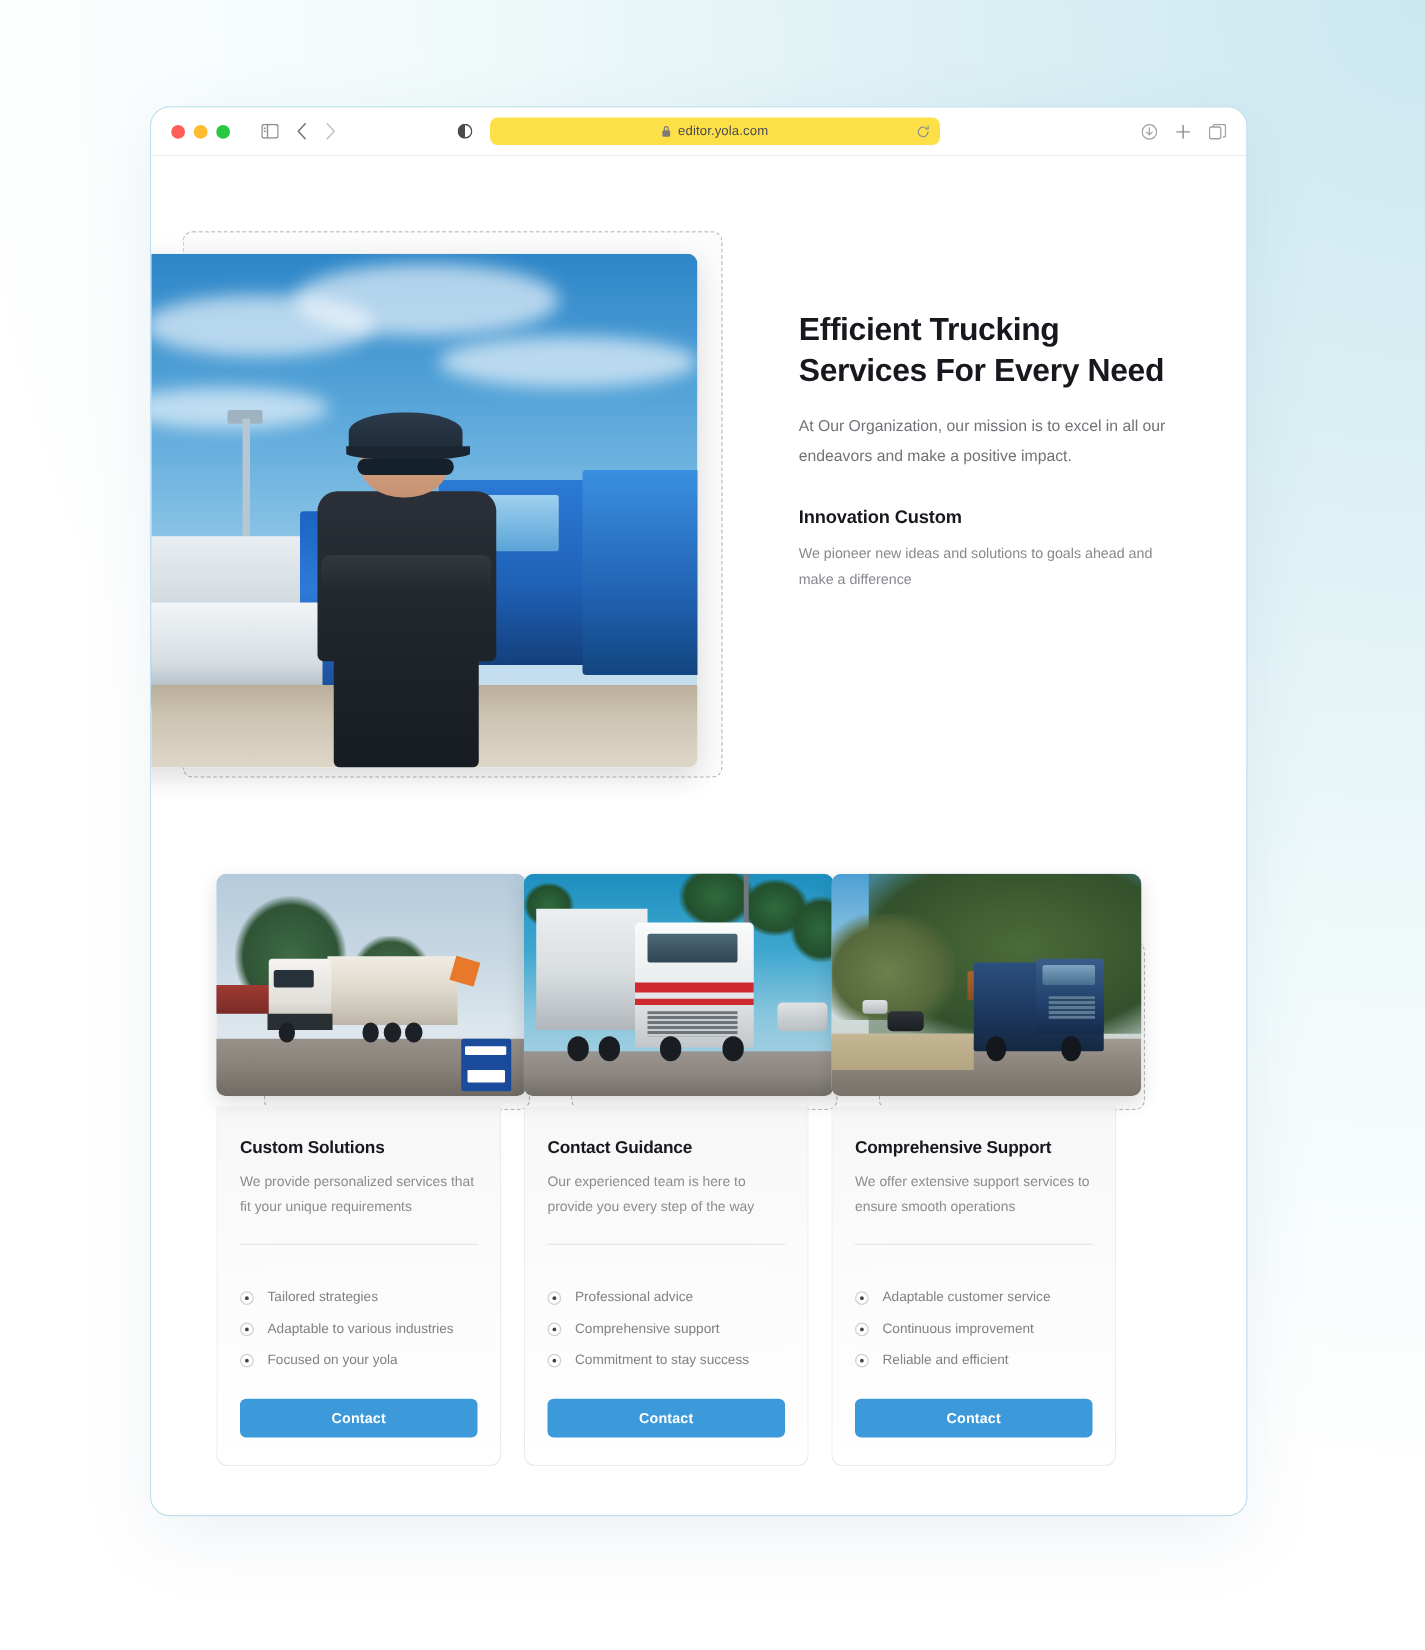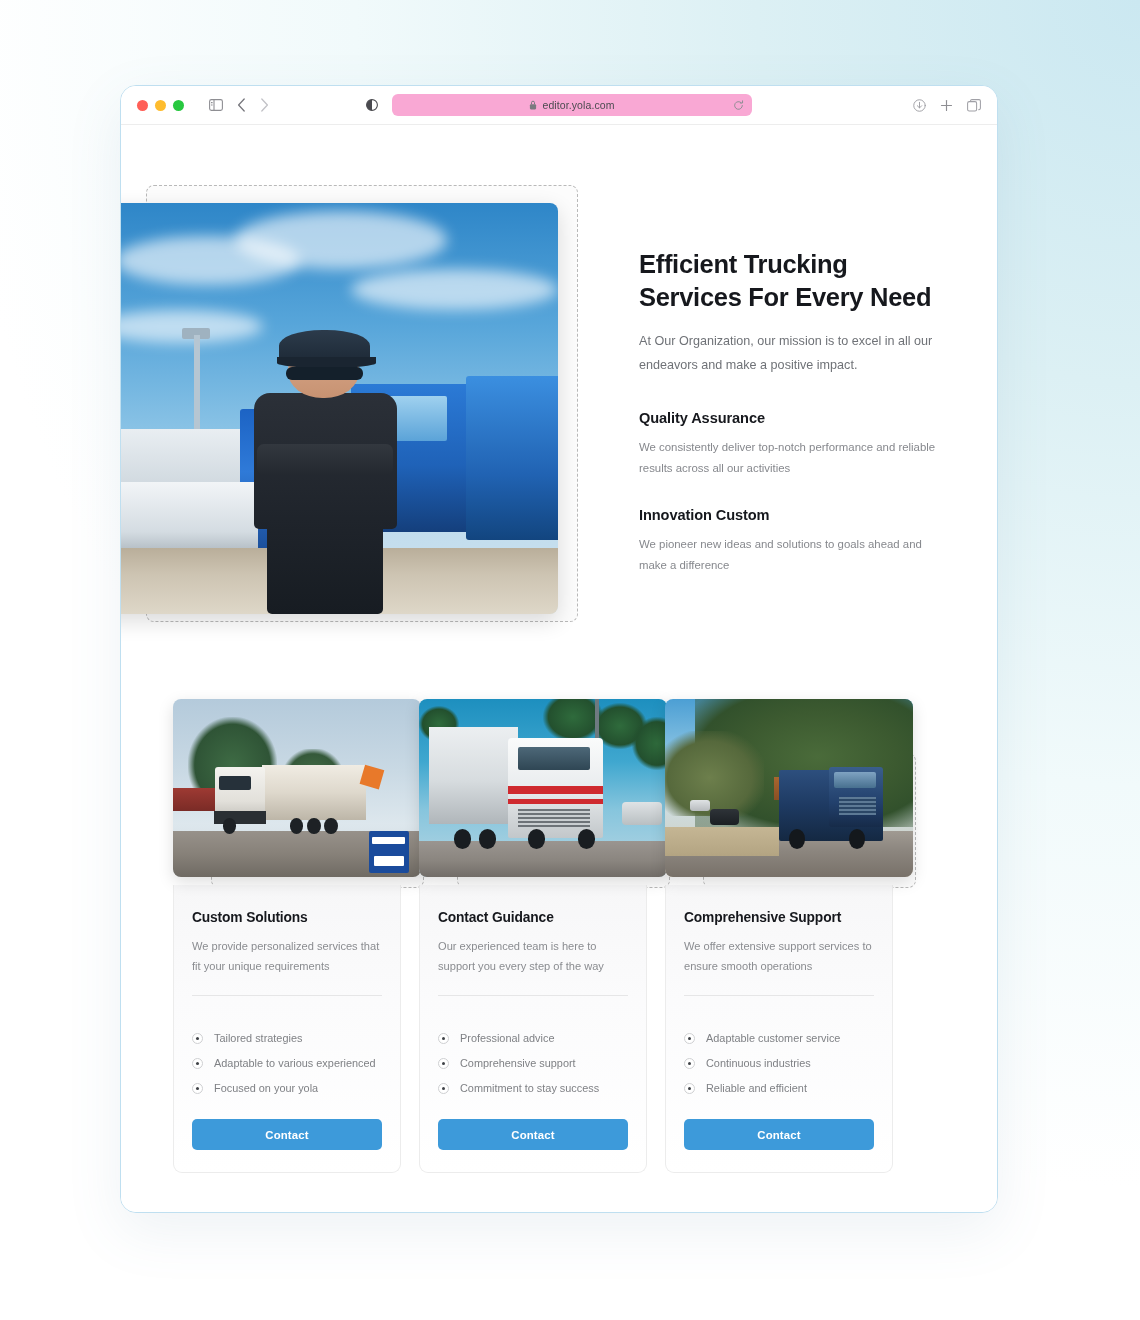--- a/index.html
+++ b/index.html
@@ -69,21 +69,21 @@
     display: flex;
     align-items: center;
     gap: 14px;
   }
 
   .reader-icon { color: #6e6e73; }
 
   .url-bar {
     width: 360px;
     height: 22px;
-    background: #f9a8d4;
+    background: #fde047;
     border-radius: 6px;
     display: flex;
     align-items: center;
     justify-content: center;
     position: relative;
   }
   .url-inner { display: flex; align-items: center; gap: 5px; }
   .lock-icon { color: #7a7a7f; }
   .url-text {
     font-size: 10.5px;
@@ -549,24 +549,20 @@
             <div class="hero-cap-brim"></div>
             <div class="hero-glasses"></div>
           </div>
         </div>
       </div>
 
       <div class="hero-text">
         <h1 class="hero-title">Efficient Trucking Services For Every Need</h1>
         <p class="hero-sub">At Our Organization, our mission is to excel in all our endeavors and make a positive impact.</p>
 
-        <div class="feature-block">
-          <h3 class="feature-title">Quality Assurance</h3>
-          <p class="feature-text">We consistently deliver top-notch performance and reliable results across all our activities</p>
-        </div>
 
         <div class="feature-block second">
           <h3 class="feature-title">Innovation Custom</h3>
           <p class="feature-text">We pioneer new ideas and solutions to goals ahead and make a difference</p>
         </div>
       </div>
     </section>
 
     <section class="cards">
 
@@ -598,21 +594,21 @@
           <h3 class="card-title">Custom Solutions</h3>
           <p class="card-desc">We provide personalized services that fit your unique requirements</p>
           <div class="card-divider"></div>
           <ul class="card-list">
             <li>
               <span class="bullet"></span>
               <span>Tailored strategies</span>
             </li>
             <li>
               <span class="bullet"></span>
-              <span>Adaptable to various experienced</span>
+              <span>Adaptable to various industries</span>
             </li>
             <li>
               <span class="bullet"></span>
               <span>Focused on your yola</span>
             </li>
           </ul>
           <button class="contact-btn">Contact</button>
         </div>
       </article>
 
@@ -635,21 +631,21 @@
             <div class="c2-stripe2"></div>
             <div class="c2-grille"></div>
             <div class="c2-wheel" style="left:14%;"></div>
             <div class="c2-wheel" style="left:24%;"></div>
             <div class="c2-wheel" style="left:44%;"></div>
             <div class="c2-wheel" style="left:64%;"></div>
           </div>
         </div>
         <div class="card-body">
           <h3 class="card-title">Contact Guidance</h3>
-          <p class="card-desc">Our experienced team is here to support you every step of the way</p>
+          <p class="card-desc">Our experienced team is here to provide you every step of the way</p>
           <div class="card-divider"></div>
           <ul class="card-list">
             <li>
               <span class="bullet"></span>
               <span>Professional advice</span>
             </li>
             <li>
               <span class="bullet"></span>
               <span>Comprehensive support</span>
             </li>
@@ -686,21 +682,21 @@
           <h3 class="card-title">Comprehensive Support</h3>
           <p class="card-desc">We offer extensive support services to ensure smooth operations</p>
           <div class="card-divider"></div>
           <ul class="card-list">
             <li>
               <span class="bullet"></span>
               <span>Adaptable customer service</span>
             </li>
             <li>
               <span class="bullet"></span>
-              <span>Continuous industries</span>
+              <span>Continuous improvement</span>
             </li>
             <li>
               <span class="bullet"></span>
               <span>Reliable and efficient</span>
             </li>
           </ul>
           <button class="contact-btn">Contact</button>
         </div>
       </article>
 

